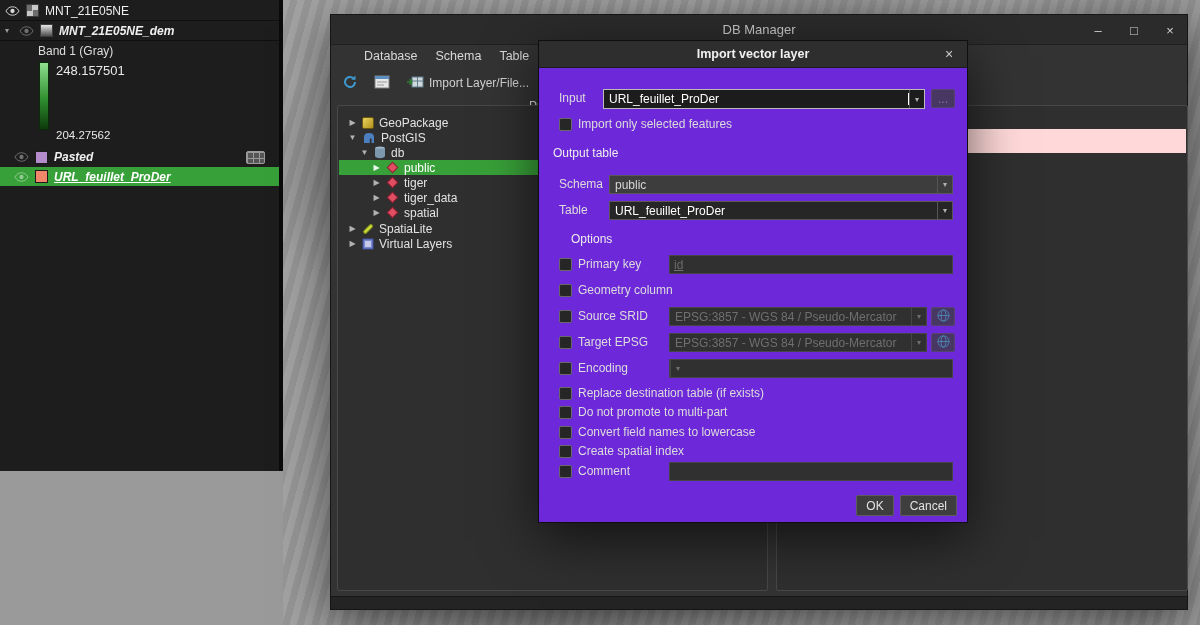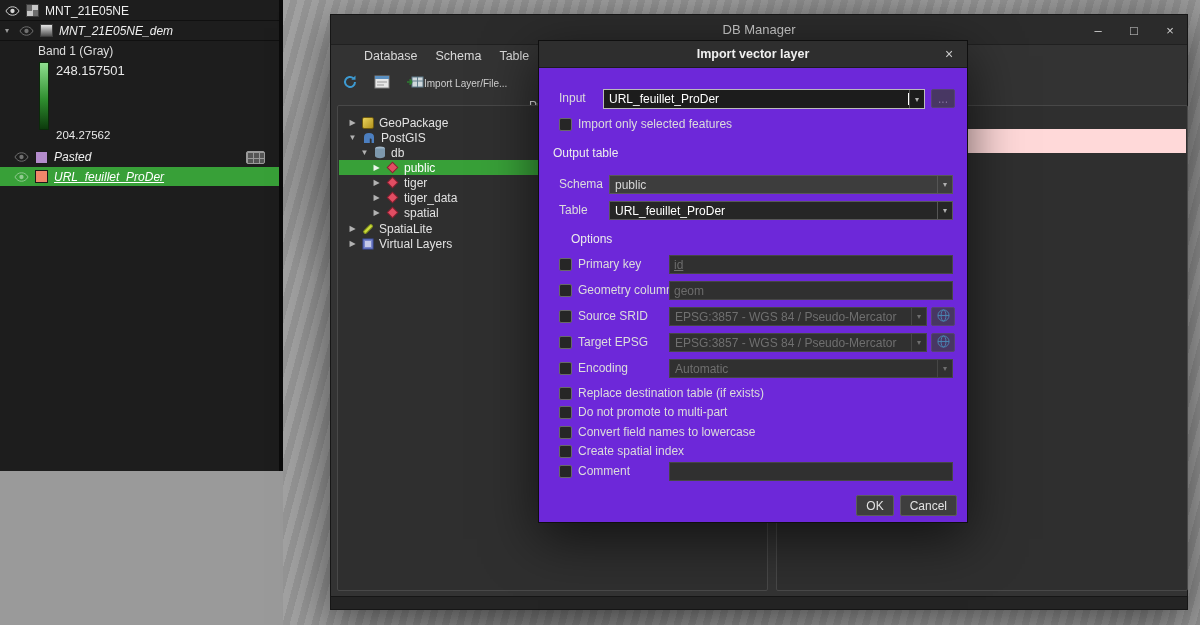--- a/index.html
+++ b/index.html
@@ -39,21 +39,21 @@
   .dem-icon{width:13px;height:13px;flex:0 0 auto;border:1px solid #3c3c3c;
       background:linear-gradient(180deg,#e6e6e6,#4e4e4e)}
   .swatch{width:13px;height:13px;flex:0 0 auto;border:1px solid #1a1a1a}
   .swatch.violet{background:#b48ccc}
   .swatch.salmon{background:#f0876b}
   .band-label{position:absolute;left:38px;top:44px;color:#dedede;font-size:12px}
   .ramp{position:absolute;left:39px;top:62px;width:10px;height:68px;
         background:linear-gradient(#8fdf8f,#2f8f2f 55%,#0c3a0c);border:1px solid #0a2a0a}
   .ramp-max{position:absolute;left:56px;top:63px;color:#e8e8e8;font-size:13px}
   .ramp-min{position:absolute;left:56px;top:129px;color:#e8e8e8;font-size:11.5px}
-  .italic{font-style:italic;font-weight:400}
+  .italic{font-style:italic;font-weight:700}
   .sel-row{background:var(--selection_green,#38a038)}
   .sel-row .lbl{color:#fff;text-decoration:underline}
   .grid-icon{position:absolute;right:14px;width:19px;height:13px;border:1px solid #9a9a9a;border-radius:2px;
       background-color:#555;
       background-image:repeating-linear-gradient(90deg,#999 0 1px,transparent 1px 6px),
                        repeating-linear-gradient(#999 0 1px,transparent 1px 6px)}
   
   .win{
     position:absolute;left:330px;top:14px;width:858px;height:596px;
     background:#333333;border:1px solid #161616;z-index:10;
@@ -62,21 +62,21 @@
   .titlebar{position:absolute;left:0;top:0;right:0;height:30px;background:#2b2b2b;
       border-bottom:1px solid #202020;display:flex;align-items:center;justify-content:center}
   .titlebar .wtitle{color:#c6c6c6;font-size:13px}
   .wctrls{position:absolute;right:10px;top:0;height:30px;display:flex;align-items:center;gap:22px}
   .wctrls span{color:#cfcfcf;font-size:13px;width:14px;text-align:center;cursor:default}
   .menubar{position:absolute;left:0;top:30px;right:0;height:22px;display:flex;align-items:center;
       padding-left:24px}
   .menubar span{padding:2px 9px;color:#d8d8d8;font-size:12.5px}
   .tbar{position:absolute;left:0;top:52px;height:32px;display:flex;align-items:center;
       padding-left:8px;gap:10px}
-  .tbtn{display:flex;align-items:center;color:#cfcfcf;font-size:10px;padding:3px}
+  .tbtn{display:flex;align-items:center;gap:5px;color:#cfcfcf;font-size:12px;padding:3px}
   .treepanel{position:absolute;left:6px;top:90px;width:431px;height:486px;background:#2f2f2f;
       border:1px solid #484848;border-radius:2px}
   .rightpanel{position:absolute;left:445px;top:90px;width:412px;height:486px;background:#2f2f2f;
       border:1px solid #484848;border-radius:2px}
   .pinkbar{position:absolute;left:1px;right:1px;top:23px;height:24px;background:var(--warning_pink,#ffd9d9)}
   .frag{position:absolute;color:#dcdcdc;font-size:12px}
   .statusbar{position:absolute;left:0;right:0;bottom:0;height:13px;background:#242424;border-top:1px solid #161616}
   
   .trow{position:absolute;left:1px;right:1px;height:15px;display:flex;align-items:center;gap:5px;
       color:#e2e2e2;font-size:12px}
@@ -365,21 +365,20 @@
   </div>
 
   <div class="dheading" style="left:32px;top:191px">Options</div>
 
   <span class="cb" style="left:20px;top:217px"></span>
   <div class="dlabel" style="left:39px;top:214px">Primary key</div>
   <input class="tinput" style="left: 130px; top: 214px; width: 284px; text-decoration: underline;" disabled="" placeholder="id">
 
   <span class="cb" style="left:20px;top:243px"></span>
   <div class="dlabel" style="left:39px;top:240px">Geometry column</div>
-  <input class="tinput" style="left: 130px; top: 240px; width: 284px;" disabled="" placeholder="geom">
 
   <span class="cb" style="left:20px;top:269px"></span>
   <div class="dlabel" style="left:39px;top:266px">Source SRID</div>
   <div class="combo off" style="left:130px;top:266px;width:258px">
     <span class="cval">EPSG:3857 - WGS 84 / Pseudo-Mercator</span>
     <span class="carr">▾</span>
   </div>
   <div class="sqbtn dis" style="left:392px;top:266px;width:24px">
     <span>
       <svg width="13" height="13" viewBox="0 0 14 14">
@@ -402,21 +401,20 @@
           <circle cx="7" cy="7" r="6" fill="none" stroke="#3fa7a7"></circle>
           <ellipse cx="7" cy="7" rx="2.6" ry="6" fill="none" stroke="#3fa7a7"></ellipse>
           <line x1="1" y1="7" x2="13" y2="7" stroke="#3fa7a7"></line>
         </svg>
     </span>
   </div>
 
   <span class="cb" style="left:20px;top:321px"></span>
   <div class="dlabel" style="left:39px;top:318px">Encoding</div>
   <div class="combo off" style="left:130px;top:318px;width:284px">
-    <span class="cval">Automatic</span>
     <span class="carr">▾</span>
   </div>
 
   <span class="cb" style="left:20px;top:346px"></span>
   <div class="dlabel" style="left:39px;top:343px">Replace destination table (if exists)</div>
 
   <span class="cb" style="left:20px;top:365px"></span>
   <div class="dlabel" style="left:39px;top:362px">Do not promote to multi-part</div>
 
   <span class="cb" style="left:20px;top:385px"></span>

